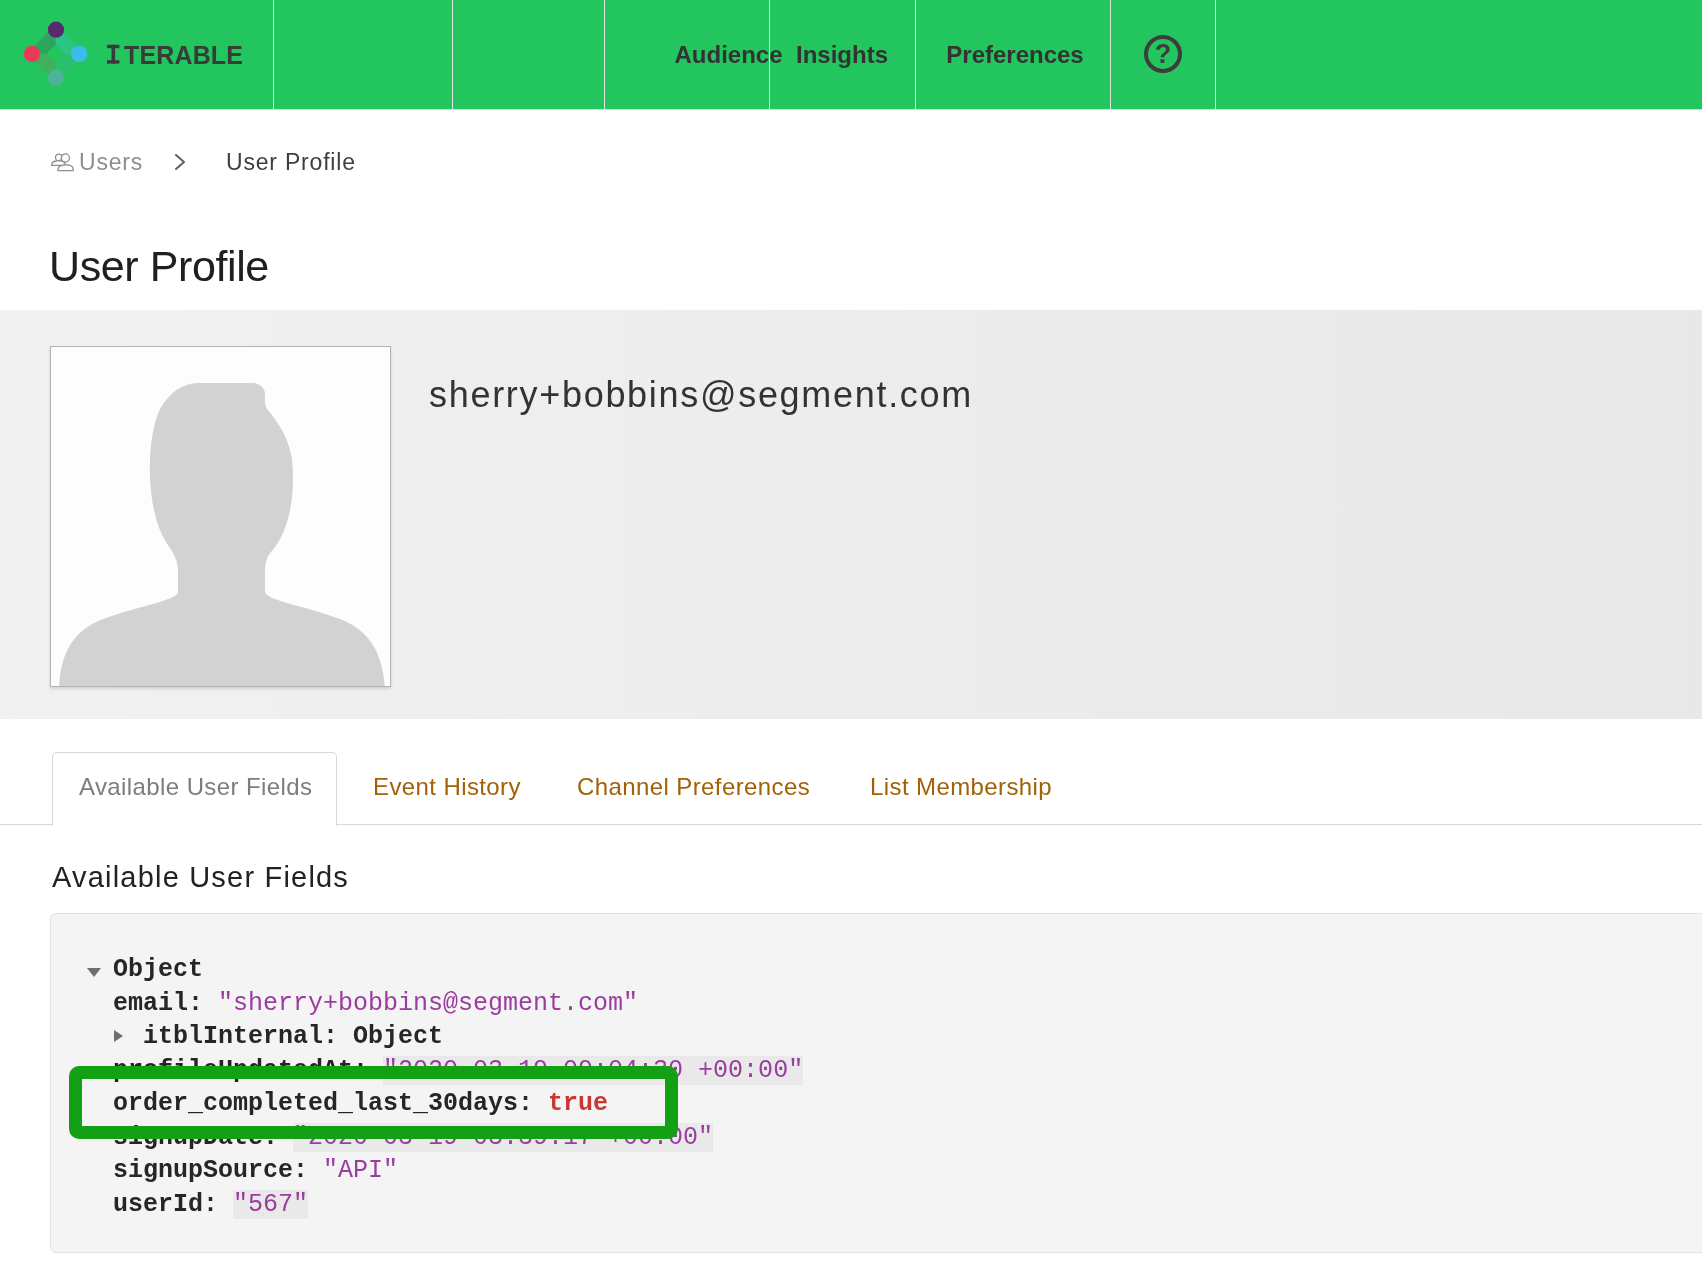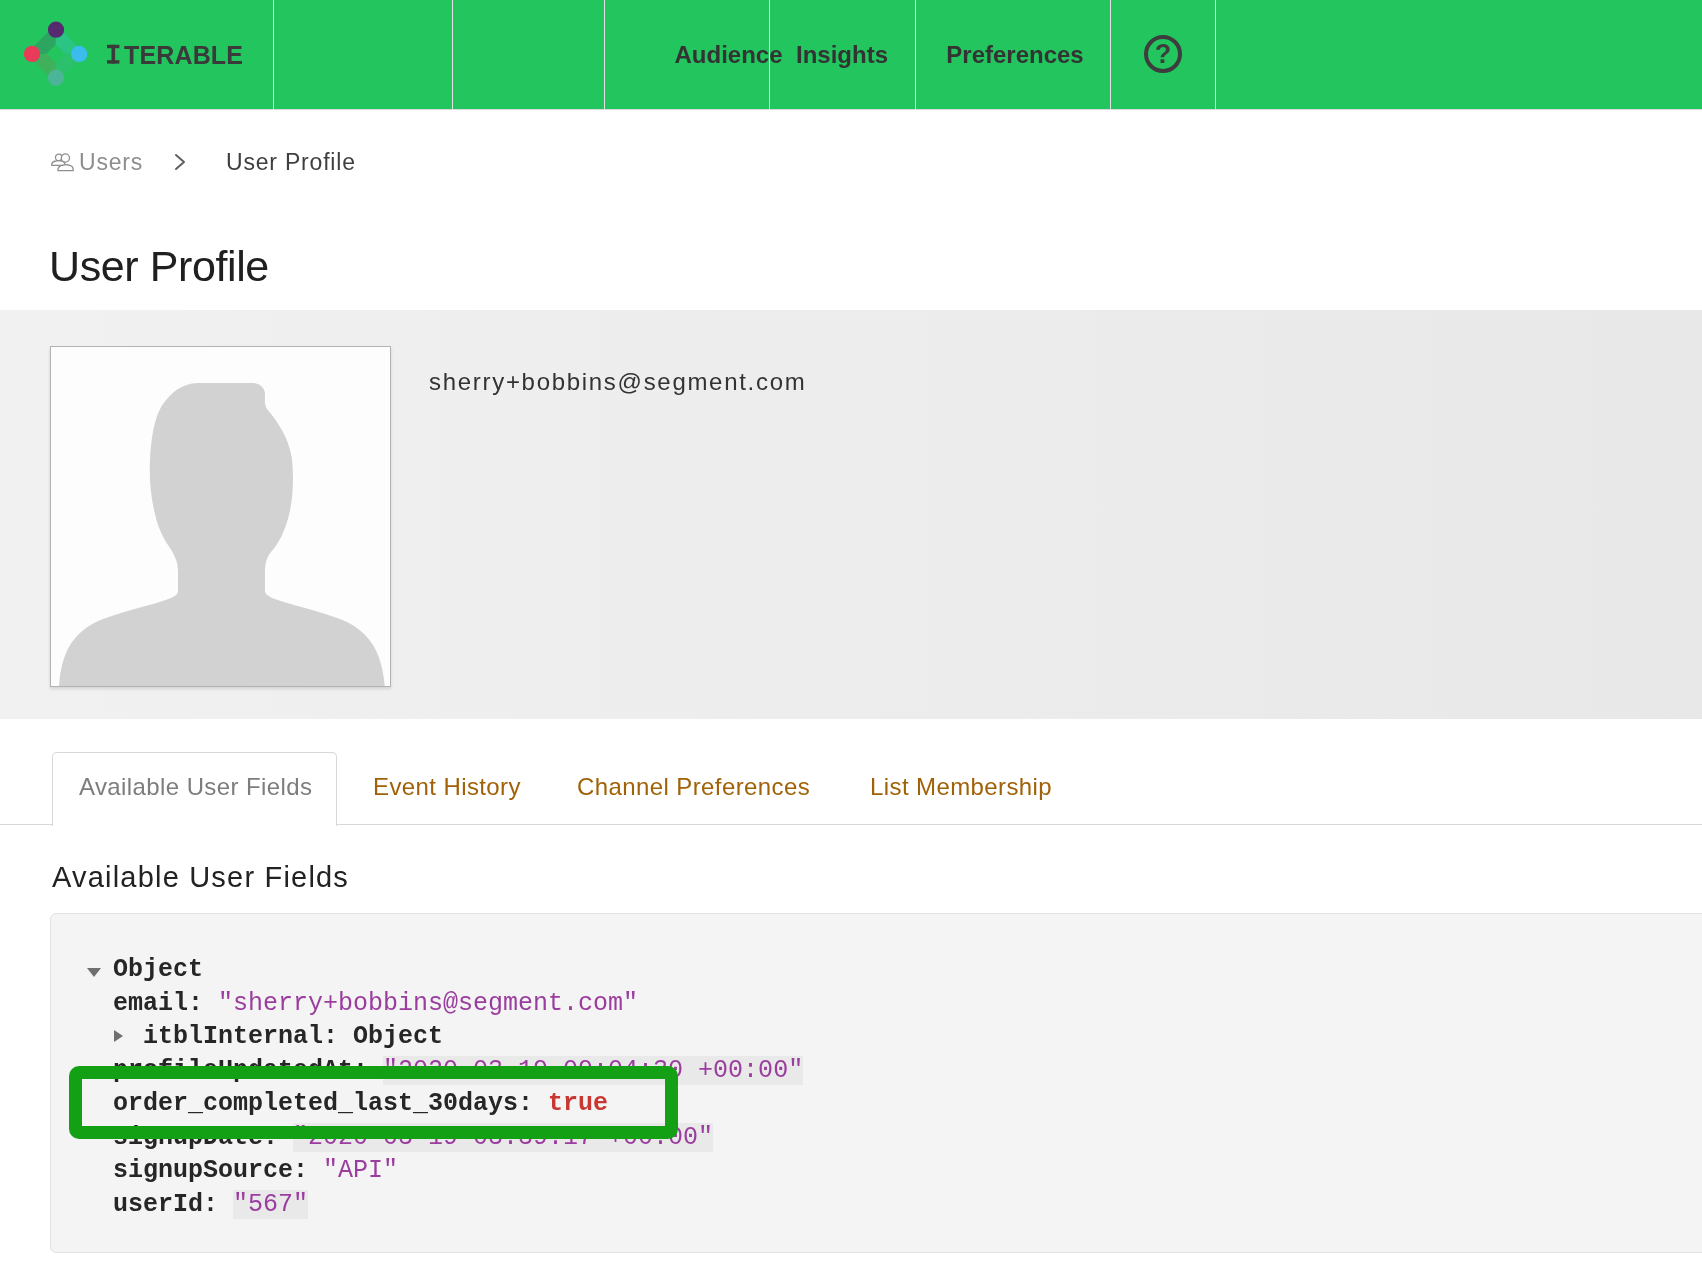--- a/index.html
+++ b/index.html
@@ -16,21 +16,21 @@
 
 
 #crumb { position:absolute; left:51px; top:149px; width:700px; height:26px; font-size:23px; color:#8e8e8e; white-space:nowrap; }
 
 
 #h1 { position:absolute; left:49px; top:242px; font-size:43px; font-weight:normal; color:#202020; letter-spacing:-0.4px; }
 
 
 #band { position:absolute; left:0; top:310px; width:1702px; height:409px; background:linear-gradient(to right,#f1f1f1,#e8e8e8); }
 #avatar { position:absolute; left:50px; top:36px; width:341px; height:341px; background:#fdfdfd; border:1px solid #b3b3b3; box-shadow:0 2px 3px rgba(0,0,0,0.12); }
-#email { position:absolute; left:429px; top:58px; font-size:24px; color:#333; letter-spacing:1.7px; }
+#email { position:absolute; left:429px; top:64px; font-size:36px; color:#333; letter-spacing:1.7px; }
 
 
 #tabrow { position:absolute; left:0; top:752px; width:1702px; height:73px; }
 #tabrow .rule { position:absolute; left:0; top:72px; width:1702px; height:1px; background:#d8d8d8; }
 #activetab { position:absolute; left:52px; top:0; width:285px; height:74px; background:#fff; border:1px solid #d8d8d8; border-bottom:none; border-radius:5px 5px 0 0; }
 .tablabel { position:absolute; top:21px; font-size:24px; color:#a16207; letter-spacing:0.4px; }
 #tabrow .active { color:#7d7d7d; }
 
 
 #h3 { position:absolute; left:52px; top:861px; font-size:29px; font-weight:normal; color:#222; letter-spacing:1.2px; }

